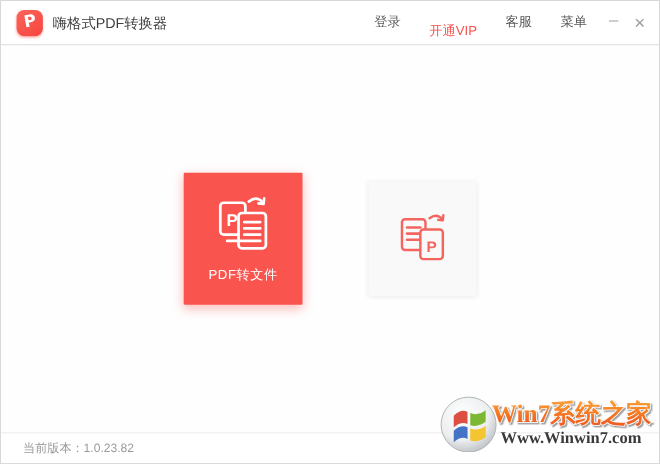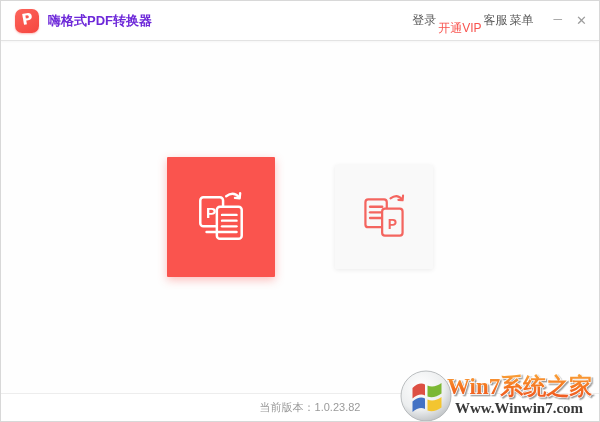--- a/index.html
+++ b/index.html
@@ -19,22 +19,22 @@
   .logo{
     width:24px; height:24px; border-radius:7px;
     background:linear-gradient(145deg,#fc655c,#f6453e);
     display:flex; align-items:center; justify-content:center;
     box-shadow:0 1px 2px rgba(246,69,62,.35);
   }
   .logo-p{
     color:#fff; font-weight:bold; font-size:15px; line-height:1;
     transform:rotate(-10deg) translateY(-1px); font-family:"DejaVu Sans",sans-serif;
   }
-  .app-title{ margin-left:9px; font-size:13px; font-weight:bold; color:#6d28d9; }
-  .topnav{ margin-left:auto; display:flex; align-items:center; gap:2px;text-align:center; }
+  .app-title{ margin-left:9px; font-size:13px; font-weight:normal; color:#404040; }
+  .topnav{ margin-left:auto; display:flex; align-items:center; gap:26px;text-align:center; }
   .nav-item{ font-size:12px; color:#595959; cursor:pointer; }
   .nav-item.vip{ color:#f8534e;margin-top:15px; }
   .win-controls{ display:flex; align-items:center; gap:14px; margin-left:20px; }
   .ctrl{ color:#9c9c9c; cursor:pointer; line-height:1; }
   .ctrl.min{ font-size:12px; transform:translateY(-2px); }
   .ctrl.close{ font-size:13px; }
   
   .main{
     flex:1 1 auto; background:#fefefe; display:flex;
     align-items:center; justify-content:center; gap:60px;
@@ -49,24 +49,24 @@
   .card-label{ margin-top:9px; font-size:12px; color:#f0837d; letter-spacing:.5px; }
   .card.active{
     width:108px; height:120px; background:#fa544e;
     box-shadow:0 3px 10px rgba(250,84,78,.38);
   }
   .card.active .card-label{ color:#ffffff; }
   
   .statusbar{
     flex:0 0 28px; border-top:1px solid #ededed; background:#ffffff;
     display:flex; align-items:center; padding-left:20px;
-    font-size:11px; color:#9a9a9a; position:relative; z-index:1;justify-content:center;
+    font-size:11px; color:#9a9a9a; position:relative; z-index:1;
   }
   
-  .watermark{ position:absolute; right:2px; bottom:0; width:198px; height:54px; z-index:3; }
+  .watermark{ position:absolute; right:2px; bottom:10px; width:198px; height:54px; z-index:3; }
   .icon-svg{ display:block; }
 </style>
 </head>
 <body>
 
 <div class="window">
 
   <header class="titlebar">
     <div class="logo">
       <span class="logo-p">P</span>
@@ -96,20 +96,21 @@
           <rect x="8" y="9" width="22" height="28" rx="3" fill="none" stroke="#fff" stroke-width="2.4"></rect>
           <text x="13.5" y="29" font-size="15" font-weight="bold" fill="#fff" font-family="Liberation Sans, sans-serif">P</text>
 
           <rect x="24" y="18" width="24" height="31" rx="3" fill="#fa544e" stroke="#fff" stroke-width="2.4"></rect>
           <line x1="29" y1="26" x2="43" y2="26" stroke="#fff" stroke-width="2.3" stroke-linecap="round"></line>
           <line x1="29" y1="31.5" x2="43" y2="31.5" stroke="#fff" stroke-width="2.3" stroke-linecap="round"></line>
           <line x1="29" y1="37" x2="43" y2="37" stroke="#fff" stroke-width="2.3" stroke-linecap="round"></line>
           <line x1="14" y1="42.5" x2="43" y2="42.5" stroke="#fff" stroke-width="2.3" stroke-linecap="round"></line>
         </svg>
       </div>
+      <div class="card-label">PDF转文件</div>
     </div>
 
     <div class="card">
       <div class="icon-wrap">
         <svg class="icon-svg" width="52" height="52" viewBox="0 0 56 56">
           <path d="M35,8 Q42,2.5 47.5,9" fill="none" stroke="#f4655f" stroke-width="2.3" stroke-linecap="round"></path>
           <path d="M43.5,9.5 L48,10 L48.5,5" fill="none" stroke="#f4655f" stroke-width="2.3" stroke-linecap="round" stroke-linejoin="round"></path>
 
           <rect x="8" y="9" width="23" height="30" rx="3" fill="none" stroke="#f4655f" stroke-width="2.4"></rect>
           <line x1="13" y1="17" x2="26" y2="17" stroke="#f4655f" stroke-width="2.6" stroke-linecap="round"></line>

